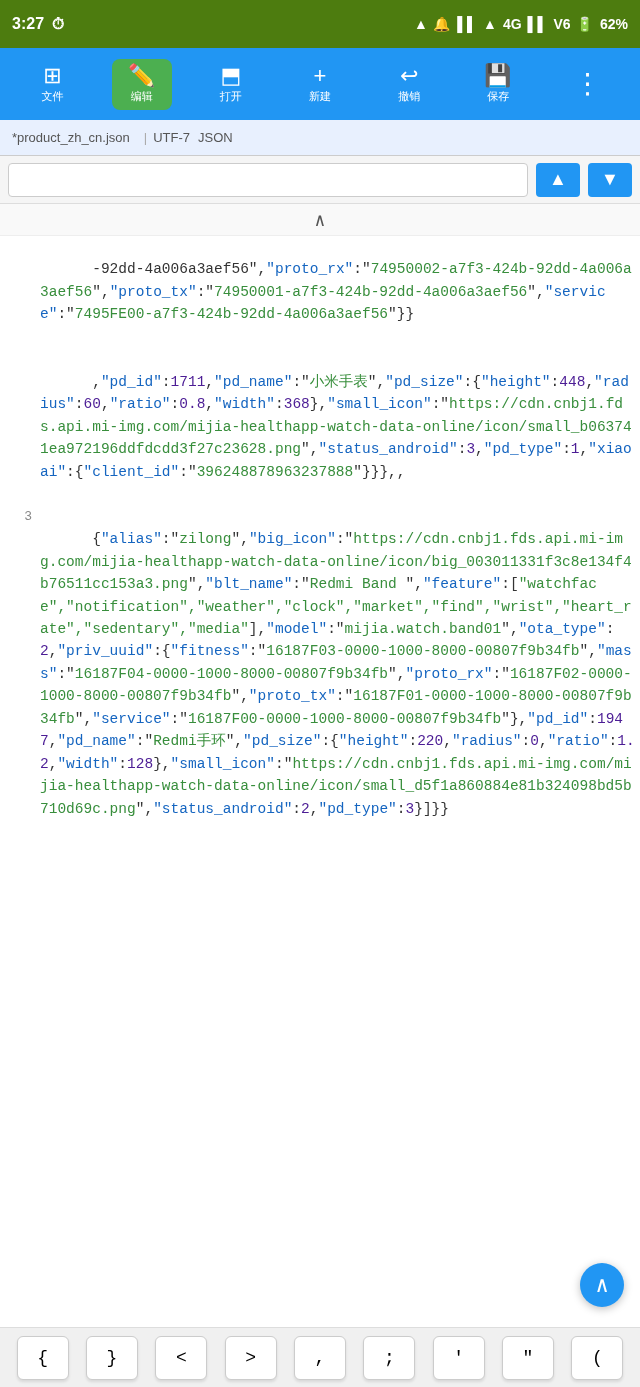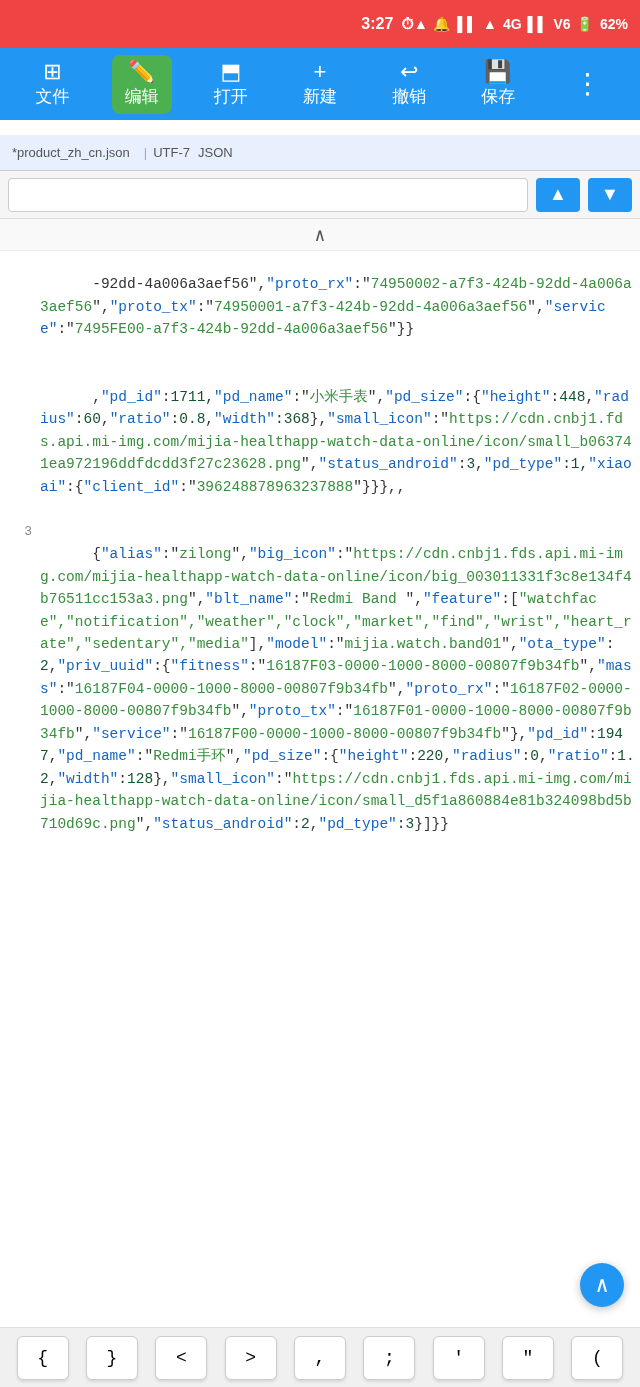--- a/index.html
+++ b/index.html
@@ -9,24 +9,24 @@
       min-height: 1387px;
       background: #fff;
       font-family: 'Courier New', monospace;
       overflow-x: hidden;
     }
 
     
     .status-bar {
       width: 100%;
       height: 48px;
-      background: #ef4444;
-      display: flex;
-      align-items: center;
-      justify-content: flex-end;
+      background: #4d7c0f;
+      display: flex;
+      align-items: center;
+      justify-content: space-between;
       padding: 12px 12px;
       color: white;
       font-size: 16px;
       font-family: sans-serif;
       font-weight: bold;
     }
     .status-left { display: flex; align-items: center; gap: 8px; }
     .status-right { display: flex; align-items: center; gap: 6px; font-size: 14px; }
 
     
@@ -53,35 +53,34 @@
       padding: 6px 8px;
       border-radius: 8px;
     }
     .toolbar-item.active {
       background: #4CAF50;
     }
     .toolbar-icon {
       font-size: 22px;
       line-height: 1;
     }
-    .toolbar-label { font-size: 17px; }
+    .toolbar-label { font-size: 11px; }
 
     
     .file-bar {
       width: 100%;
       height: 36px;
       background: #e8f0fe;
       display: flex;
       align-items: center;
       padding: 0 12px;
       font-size: 13px;
       color: #555;
       font-family: sans-serif;
       border-bottom: 1px solid #ccc;
-      margin-top: 15px;
     }
     .file-bar span { margin-right: 8px; }
     .file-bar .separator { color: #aaa; margin: 0 6px; }
 
     
     .search-bar {
       width: 100%;
       height: 48px;
       background: #f5f5f5;
       display: flex;
@@ -155,21 +154,21 @@
     }
     .line-content {
       flex: 1;
       word-break: break-all;
       white-space: pre-wrap;
       color: #333;
     }
 
     .key { color: #1565C0; }       
     .str-val { color: #388E3C; }   
-    .num-val { color: #14532d; }   
+    .num-val { color: #4c1d95; }   
     .punct { color: #333; }
 
     
     .bottom-bar {
       width: 100%;
       height: 60px;
       background: #f0f0f0;
       border-top: 1px solid #ddd;
       display: flex;
       align-items: center;

